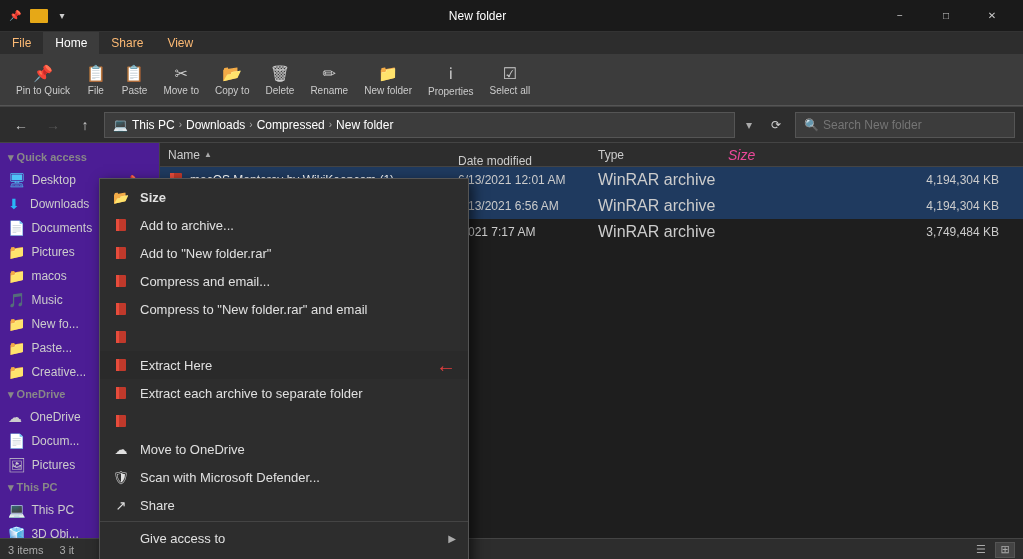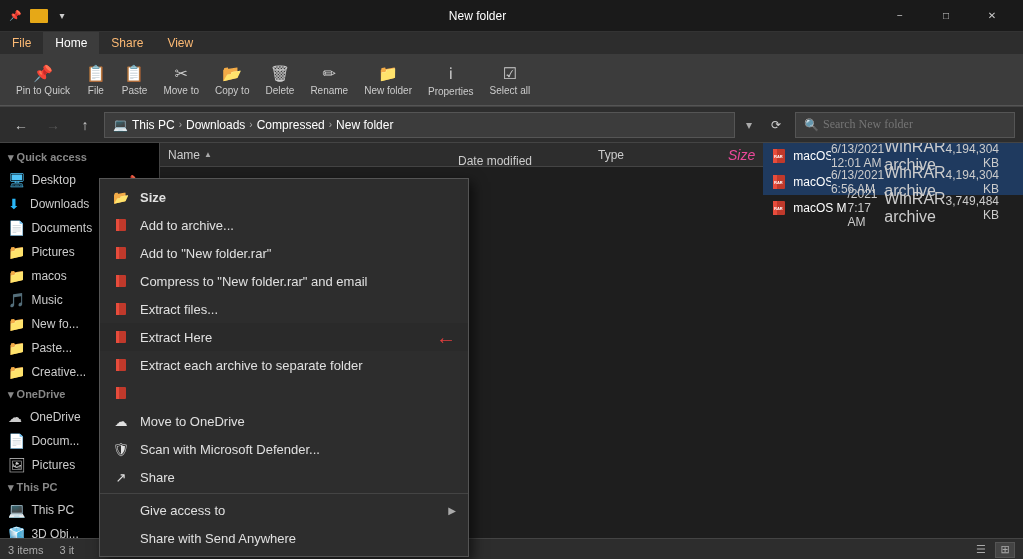--- a/index.html
+++ b/index.html
@@ -37,41 +37,41 @@
       flex: 1; height: 26px; background: #3c3c3c; border: 1px solid #555; display: flex; align-items: center;
       padding: 0 8px; color: #fff; font-size: 12px; cursor: pointer; gap: 4px;
     }
     .path-separator { color: #aaa; font-size: 10px; }
     .dropdown-btn { width: 16px; height: 26px; display: flex; align-items: center; justify-content: center; color: #aaa; cursor: pointer; }
     .refresh-btn { width: 26px; height: 26px; display: flex; align-items: center; justify-content: center; cursor: pointer; color: #ccc; font-size: 12px; }
     .search-box {
       width: 220px; height: 26px; background: #3c3c3c; border: 1px solid #555; display: flex; align-items: center;
       padding: 0 8px; gap: 4px;
     }
-    .search-box input { background: transparent; border: none; outline: none; color: #ccc; font-size: 12px; width: 100%; font-family: Liberation Serif, serif; }
+    .search-box input { background: transparent; border: none; outline: none; color: #ccc; font-size: 12px; width: 100%; }
     .search-icon { color: #aaa; font-size: 12px; }
 
     
     .main { display: flex; height: calc(559px - 32px - 22px - 52px - 36px - 22px); }
 
     
     .status-bar { height: 22px; background: #2d2d2d; border-top: 1px solid #444; display: flex; align-items: center; padding: 0 8px; color: #aaa; font-size: 11px; gap: 16px; }
     .status-right { margin-left: auto; display: flex; gap: 4px; }
     .view-btn { width: 20px; height: 16px; display: flex; align-items: center; justify-content: center; cursor: pointer; color: #aaa; border: 1px solid transparent; }
     .view-btn.active { border-color: #555; background: #444; }
 
     
-    .sidebar { width: 160px; min-width: 160px; background: #000000; overflow-y: auto; padding: 4px 0; border-right: 1px solid #444; }
+    .sidebar { width: 160px; min-width: 160px; background: #4c1d95; overflow-y: auto; padding: 4px 0; border-right: 1px solid #444; }
     .sidebar-item { height: 24px; display: flex; align-items: center; padding: 0 8px; gap: 6px; cursor: pointer; color: #ccc; font-size: 12px; white-space: nowrap; overflow: hidden; }
     .sidebar-icon { font-size: 14px; min-width: 16px; }
     .sidebar-pin { font-size: 10px; color: #888; margin-left: auto; }
     .sidebar-section { padding: 4px 8px; color: #888; font-size: 11px; font-weight: bold; }
 
     
-    .file-pane { flex: 1; background: #1e1e1e; overflow: hidden; display: flex; flex-direction: row; }
+    .file-pane { flex: 1; background: #1e1e1e; overflow: hidden; display: flex; flex-direction: column; }
     .column-header { display: flex; align-items: center; height: 24px; background: #2d2d2d; border-bottom: 1px solid #444; padding: 0 8px; }
     .col-name { width: 290px; color: #ccc; font-size: 12px; display: flex; align-items: center; gap: 4px; cursor: pointer; }
     .col-date { width: 140px; color: #ccc; font-size: 12px; cursor: pointer; margin-top: 12px; }
     .col-type { width: 130px; color: #ccc; font-size: 12px; cursor: pointer; }
     .col-size { flex: 1; color: #ec4899; font-size: 14px; cursor: pointer; font-style: italic; }
     .col-sort { font-size: 8px; color: #aaa; }
     .file-list { flex: 1; overflow-y: auto; }
     .file-row { display: flex; align-items: center; height: 26px; padding: 0 8px; cursor: pointer; }
     .file-row.selected { background: #1f3a5f; }
     .file-row.selected-2 { background: #1f3a5f; }
@@ -360,30 +360,38 @@
     </span>
     <span class="ctx-label">Add to "New folder.rar"</span>
   </div>
   <div class="ctx-item">
     <span class="ctx-icon">
       <svg viewBox="0 0 14 14" fill="none" xmlns="http://www.w3.org/2000/svg">
         <rect width="10" height="12" x="2" y="1" rx="1" fill="#c0392b"></rect>
         <rect width="3" height="12" x="2" y="1" fill="#e74c3c"></rect>
       </svg>
     </span>
+    <span class="ctx-label">Compress and email...</span>
+  </div>
+  <div class="ctx-item">
+    <span class="ctx-icon">
+      <svg viewBox="0 0 14 14" fill="none" xmlns="http://www.w3.org/2000/svg">
+        <rect width="10" height="12" x="2" y="1" rx="1" fill="#c0392b"></rect>
+        <rect width="3" height="12" x="2" y="1" fill="#e74c3c"></rect>
+      </svg>
+    </span>
     <span class="ctx-label">Compress to "New folder.rar" and email</span>
   </div>
   <div class="ctx-item">
     <span class="ctx-icon">
       <svg viewBox="0 0 14 14" fill="none" xmlns="http://www.w3.org/2000/svg">
         <rect width="10" height="12" x="2" y="1" rx="1" fill="#c0392b"></rect>
         <rect width="3" height="12" x="2" y="1" fill="#e74c3c"></rect>
       </svg>
     </span>
-    <span class="ctx-label">Extract files...</span>
   </div>
   <div class="ctx-item" style="background:#2a2a2a;">
     <span class="ctx-icon">
       <svg viewBox="0 0 14 14" fill="none" xmlns="http://www.w3.org/2000/svg">
         <rect width="10" height="12" x="2" y="1" rx="1" fill="#c0392b"></rect>
         <rect width="3" height="12" x="2" y="1" fill="#e74c3c"></rect>
       </svg>
     </span>
     <span class="ctx-label">Extract Here</span>
     <span style="color:#e53e3e;font-size:20px;margin-left:8px">←</span>

